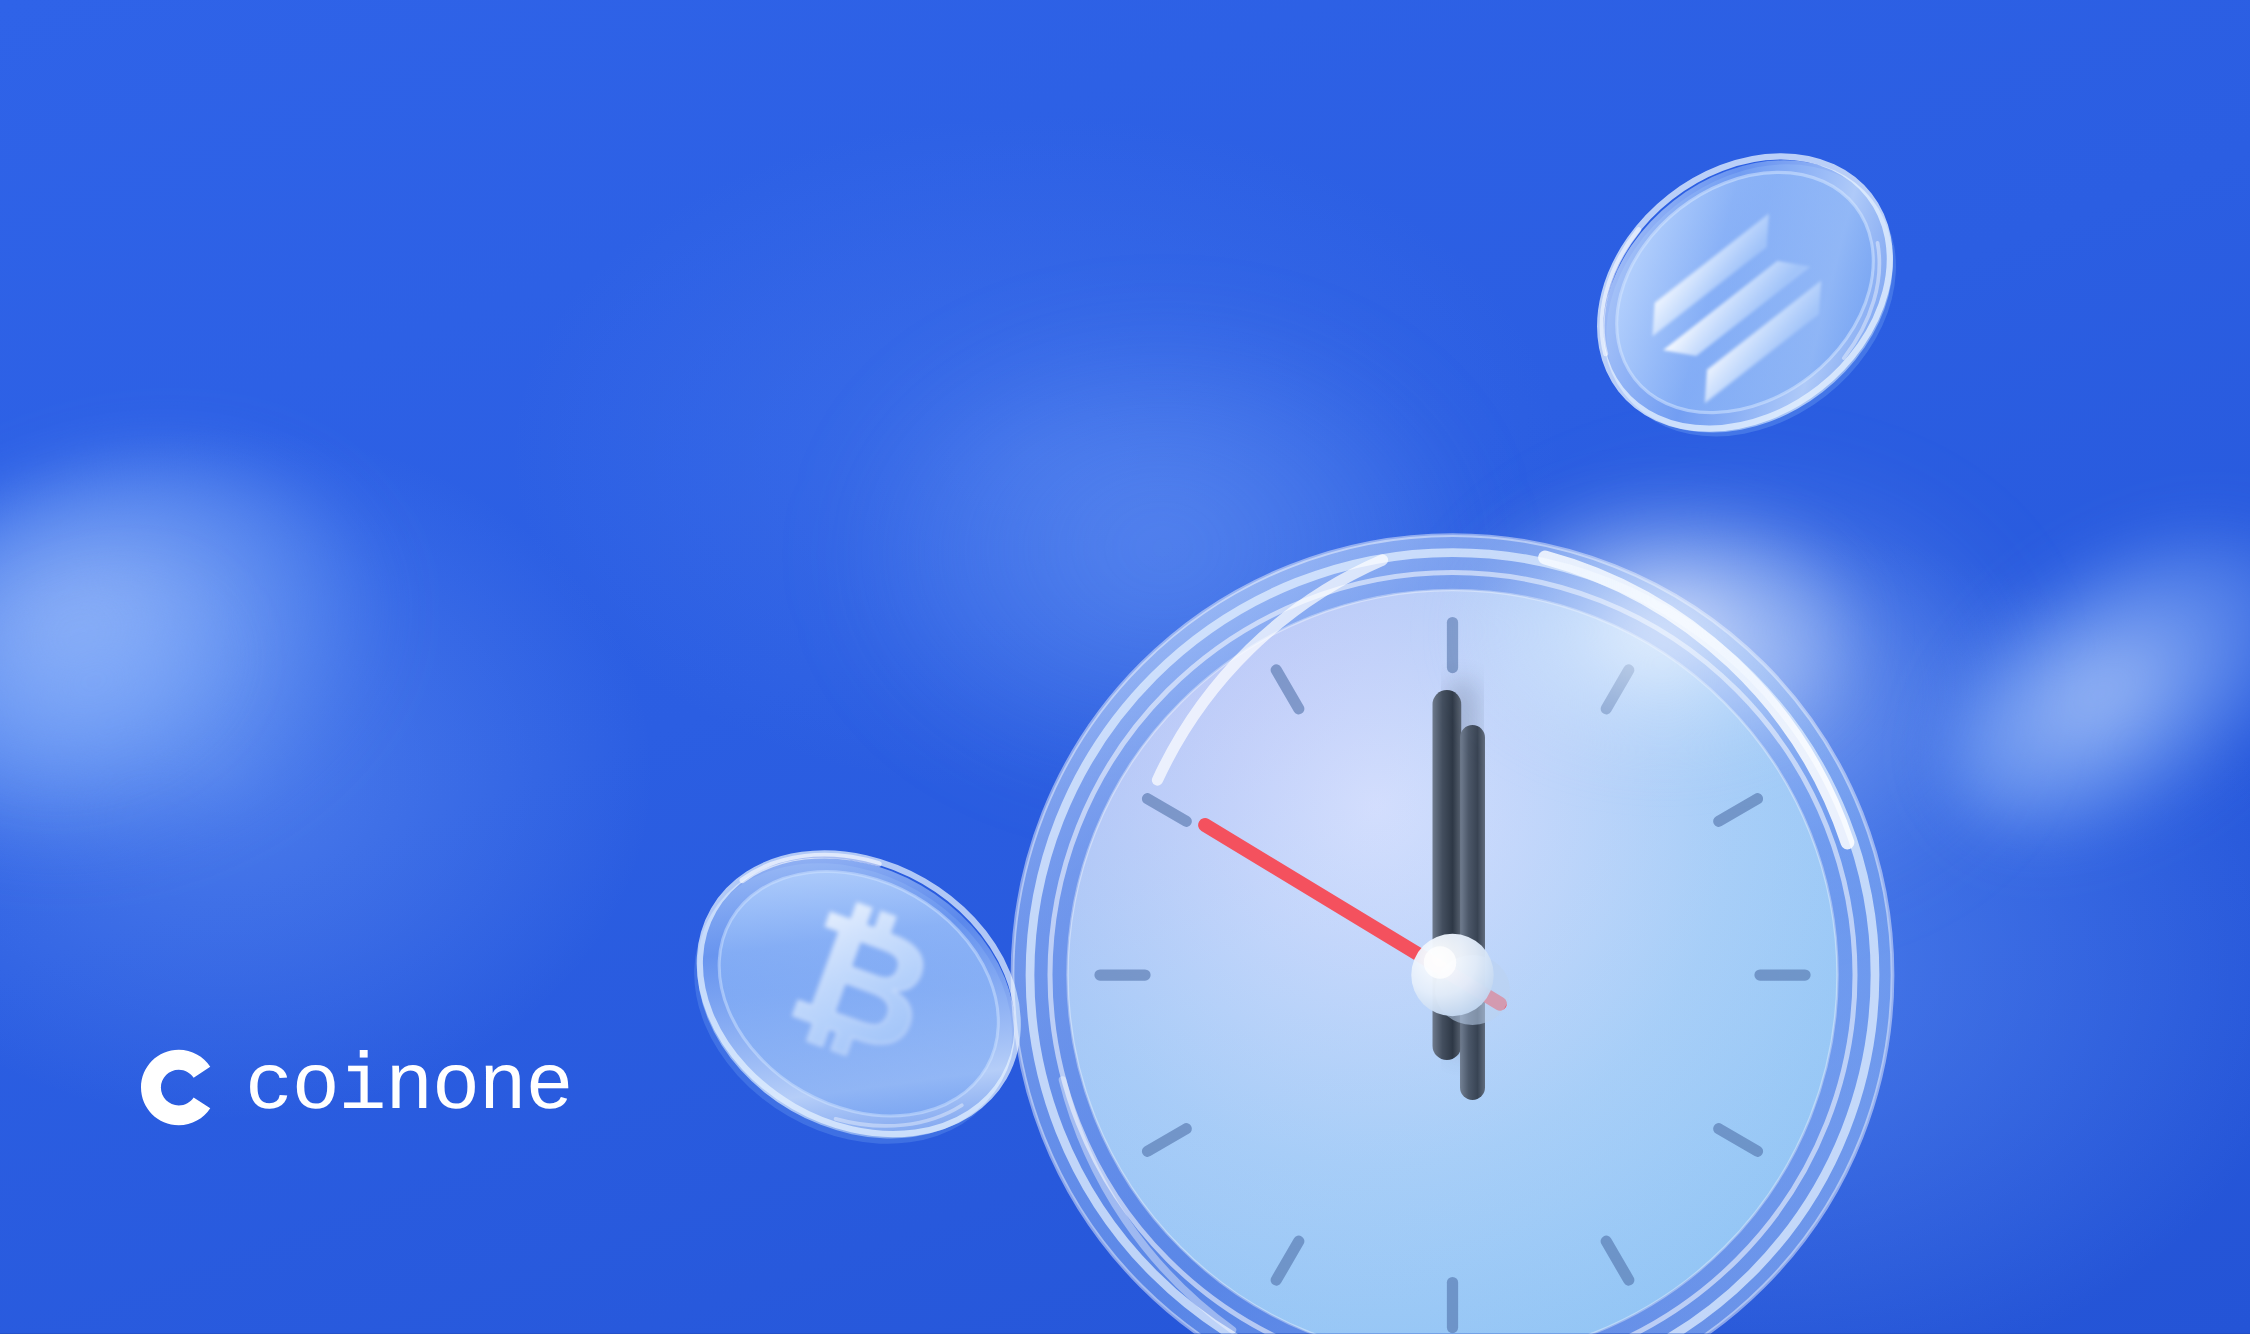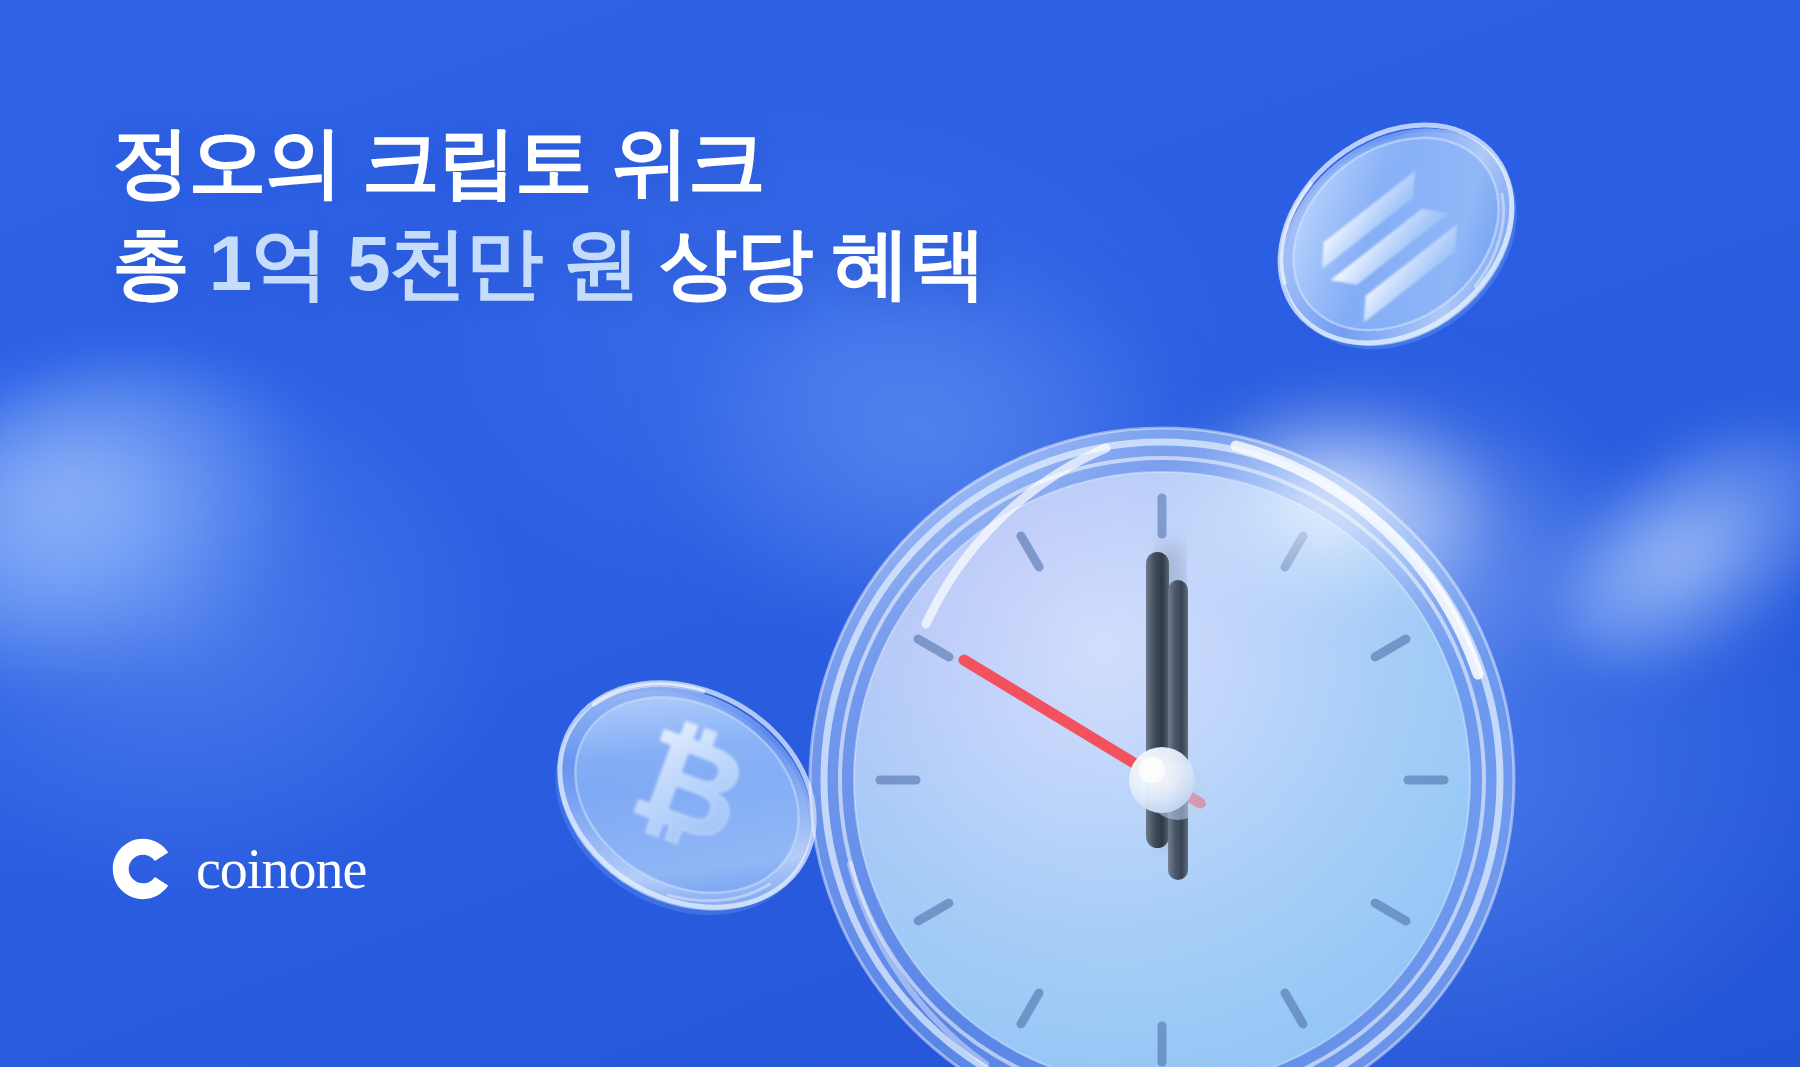--- a/index.html
+++ b/index.html
@@ -116,26 +116,26 @@
     position: absolute;
     left: 112px;
     top: 838px;
     display: flex;
     align-items: center;
     gap: 22px;
     z-index: 40;
   }
   .logo-mark { width: 62px; height: 62px; display: block; }
   .logo-word {
-    font-size: 56px;
+    font-size: 64px;
     font-weight: 400;
     letter-spacing: -1px;
     color: #FFFFFF;
     line-height: 1;
-    font-family: Liberation Serif, serif;
+    font-family: Liberation Mono, monospace;
   }
 
   
   .coin { position: absolute; z-index: 20; }
   .coin-sol  { left: 1262px; top: 108px;  width: 268px; height: 252px; transform: rotate(-14deg); }
   .coin-btc  { left: 542px;  top: 654px;  width: 290px; height: 282px; transform: rotate(8deg); }
 
   
   .clock {
     position: absolute;
@@ -317,24 +317,20 @@
     <ellipse cx="372" cy="368" rx="30" ry="28" fill="#BBD2EE" opacity="0.55"></ellipse>
     <circle cx="356" cy="356" r="33" fill="url(#capGrad)" opacity="0.96"></circle>
     <circle cx="346" cy="346" r="13" fill="#FFFFFF" opacity="0.75"></circle>
 
     <path d="M 120 200 A 352 352 0 0 1 300 24" fill="none" stroke="#FFFFFF" stroke-width="9" opacity="0.70" stroke-linecap="round"></path>
     <path d="M 430 22 A 352 352 0 0 1 672 250" fill="none" stroke="#FFFFFF" stroke-width="11" opacity="0.85" stroke-linecap="round"></path>
     <path d="M 44 440 A 352 352 0 0 0 180 640" fill="none" stroke="#FFFFFF" stroke-width="6" opacity="0.40" stroke-linecap="round"></path>
   </svg>
 
   <div class="copy">
-    <h1 class="headline">
-      <span>정오의 크립토 위크</span><br>
-      <span>총 </span><span class="hl-accent">1억 5천만 원</span><span> 상당 혜택</span>
-    </h1>
   </div>
 
   <div class="logo">
     <svg class="logo-mark" viewBox="0 0 62 62">
       <path fill="#FFFFFF" fill-rule="evenodd" d="M31 0.8 C14.3 0.8 0.8 14.3 0.8 31 C0.8 47.7 14.3 61.2 31 61.2
                C41.5 61.2 50.8 55.8 56.2 47.6 L42.9 38.9
                C40.4 42.7 36 45.3 31 45.3 C23.1 45.3 16.7 38.9 16.7 31
                C16.7 23.1 23.1 16.7 31 16.7 C36 16.7 40.4 19.3 42.9 23.1
                L56.2 14.4 C50.8 6.2 41.5 0.8 31 0.8 Z"></path>
     </svg>

